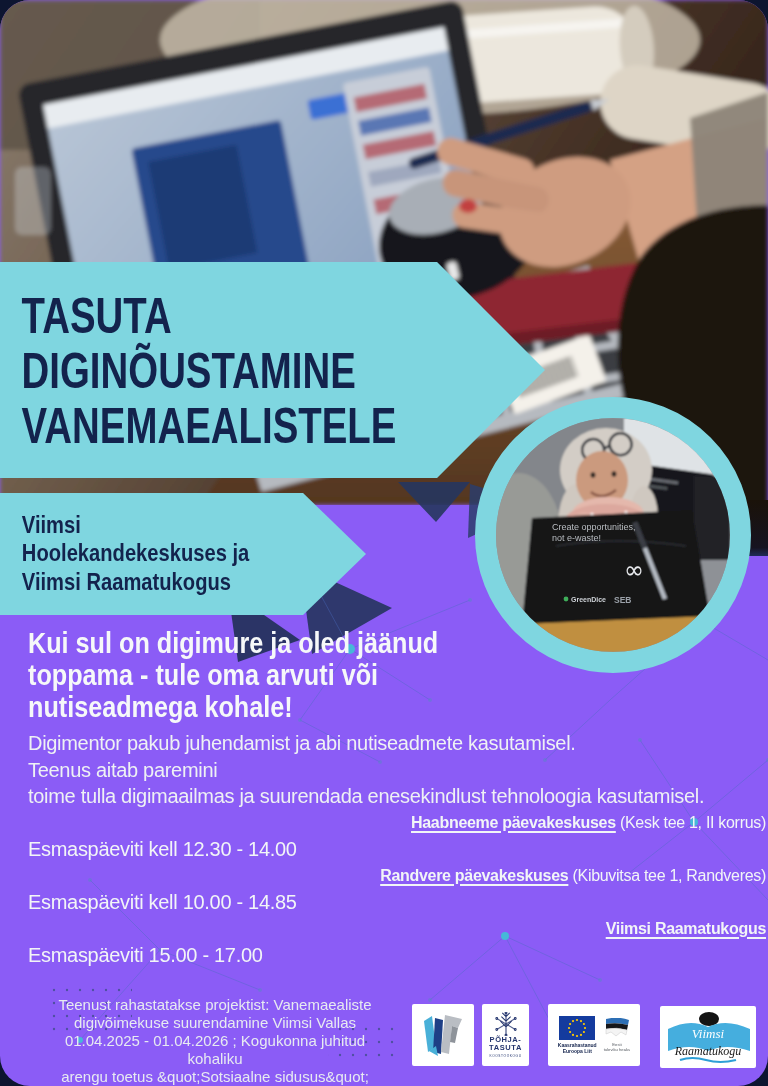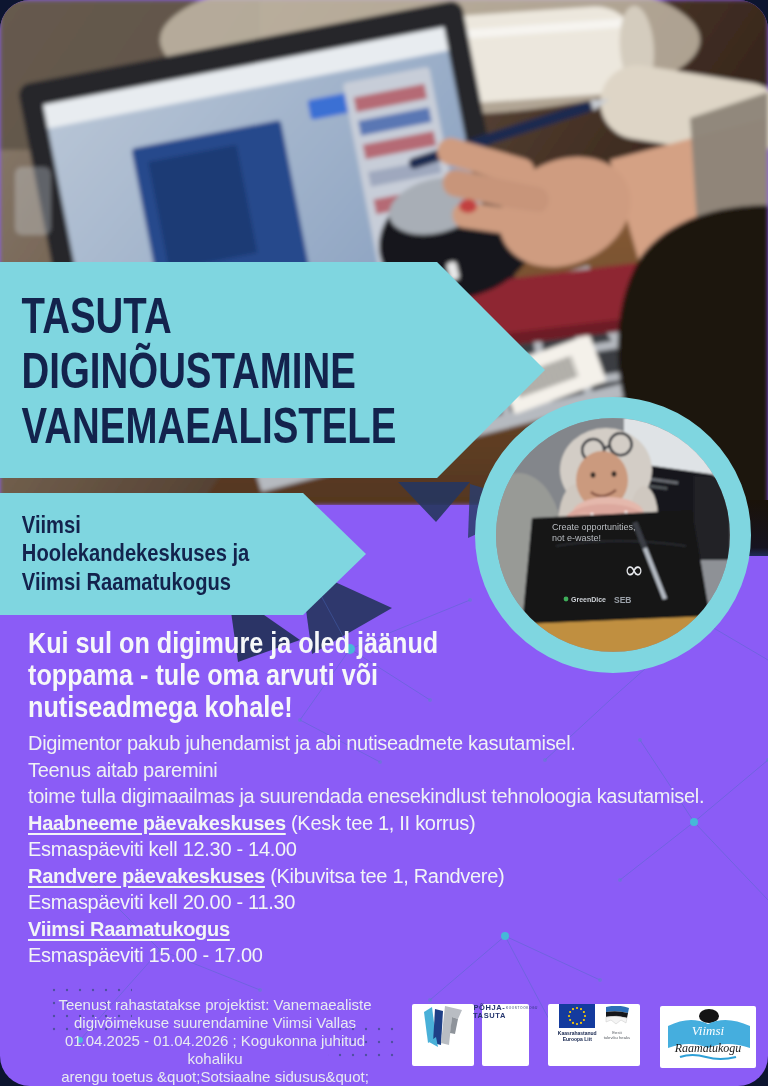--- a/index.html
+++ b/index.html
@@ -29,30 +29,30 @@
     box-sizing:border-box;border:21px solid #7fd6e0;border-radius:50%;z-index:4;
     overflow:hidden;background:#8e9196;}
   .circle-photo svg{display:block;width:234px;height:234px;}
   
   .content{position:absolute;left:28px;top:627px;width:738px;z-index:5;color:#f2f5f7;}
   .intro{font-size:28px;font-weight:700;line-height:31px;white-space:pre;
     display:inline-block;transform:scale(.9,1.04);transform-origin:left top;
     color:#f6f8f9;margin:0 0 10px 0;}
   .body-text{font-size:20px;line-height:26.5px;white-space:pre;letter-spacing:-.3px;color:#eef1f4;}
   .digiabi{font-size:20px;line-height:26.5px;font-weight:700;white-space:pre;letter-spacing:-.3px;}
-  .sched-place-line{font-size:20px;line-height:26.5px;white-space:pre;letter-spacing:-.3px;}
+  .sched-place-line{font-size:16px;line-height:26.5px;white-space:pre;letter-spacing:-.3px;text-align:right;}
   .place{font-weight:700;text-decoration:underline;text-underline-offset:3px;
     text-decoration-thickness:2px;}
   .sched-time{font-size:20px;line-height:26.5px;white-space:pre;letter-spacing:-.3px;}
   
   .funding{position:absolute;left:36px;top:996px;width:358px;z-index:5;color:#e7eaf1;
     font-size:15px;line-height:18px;text-align:center;white-space:pre-line;}
   .logo-row{position:absolute;left:0;top:0;width:768px;height:1086px;z-index:5;pointer-events:none;}
   .logo-box{position:absolute;background:#ffffff;border-radius:2px;display:flex;
-    flex-direction:row;align-items:flex-start;justify-content:center;pointer-events:auto;}
+    flex-direction:column;align-items:center;justify-content:center;pointer-events:auto;}
   .box-vh{left:412px;top:1004px;width:62px;height:62px;}
   .box-ph{left:482px;top:1004px;width:47px;height:62px;}
   .box-eu{left:548px;top:1004px;width:92px;height:62px;}
   .box-vr{left:660px;top:1006px;width:96px;height:62px;}
   .ph-word{color:#24356e;font-weight:700;font-size:7.5px;line-height:8px;letter-spacing:.6px;text-align:center;}
   .ph-sub{color:#24356e;font-size:3.2px;letter-spacing:.6px;margin-top:1.5px;}
   .eu-col{display:flex;flex-direction:row;align-items:center;gap:7px;}
   .eu-item{display:flex;flex-direction:column;align-items:center;}
   .eu-cap{color:#13234d;font-size:5px;font-weight:700;line-height:6px;text-align:center;margin-top:2px;}
   .ee-cap{color:#555a60;font-size:4.2px;line-height:5px;text-align:center;margin-top:2px;}
@@ -282,22 +282,22 @@
 nutiseadmega kohale!</div>
     <div class="body-text">Digimentor pakub juhendamist ja abi nutiseadmete kasutamisel.
 Teenus aitab paremini
 toime tulla digimaailmas ja suurendada enesekindlust tehnoloogia kasutamisel.</div>
 
     <div class="sched-row">
       <div class="sched-place-line"><span class="place">Haabneeme päevakeskuses</span><span class="detail"> (Kesk tee 1, II korrus)</span></div>
       <div class="sched-time">Esmaspäeviti kell 12.30 - 14.00</div>
     </div>
     <div class="sched-row">
-      <div class="sched-place-line"><span class="place">Randvere päevakeskuses</span><span class="detail"> (Kibuvitsa tee 1, Randvere)</span></div>
-      <div class="sched-time">Esmaspäeviti kell 20.00 - 11.30</div>
+      <div class="sched-place-line"><span class="place">Randvere päevakeskuses</span><span class="detail"> (Kibuvitsa tee 1, Randveres)</span></div>
+      <div class="sched-time">Esmaspäeviti kell 10.00 - 14.85</div>
     </div>
     <div class="sched-row">
       <div class="sched-place-line"><span class="place">Viimsi Raamatukogus</span><span class="detail"></span></div>
       <div class="sched-time">Esmaspäeviti 15.00 - 17.00</div>
     </div>
   </div>
 
   <div class="funding">Teenust rahastatakse projektist: Vanemaealiste
 digivõimekuse suurendamine Viimsi Vallas
 01.04.2025 - 01.04.2026 ; Kogukonna juhitud kohaliku

